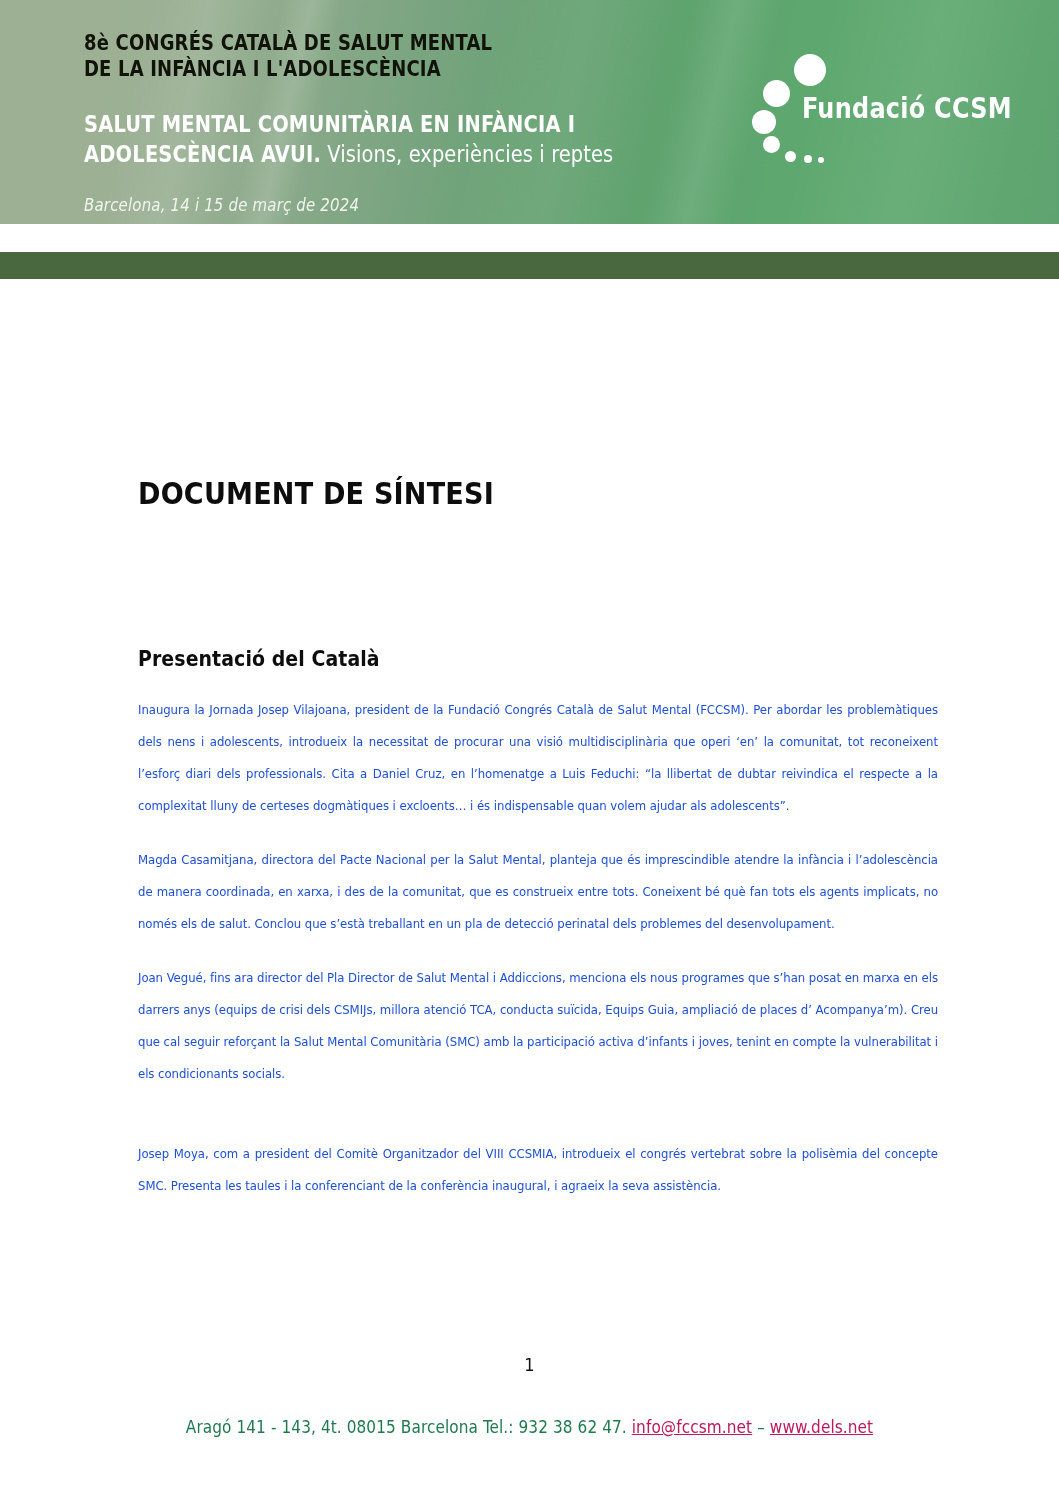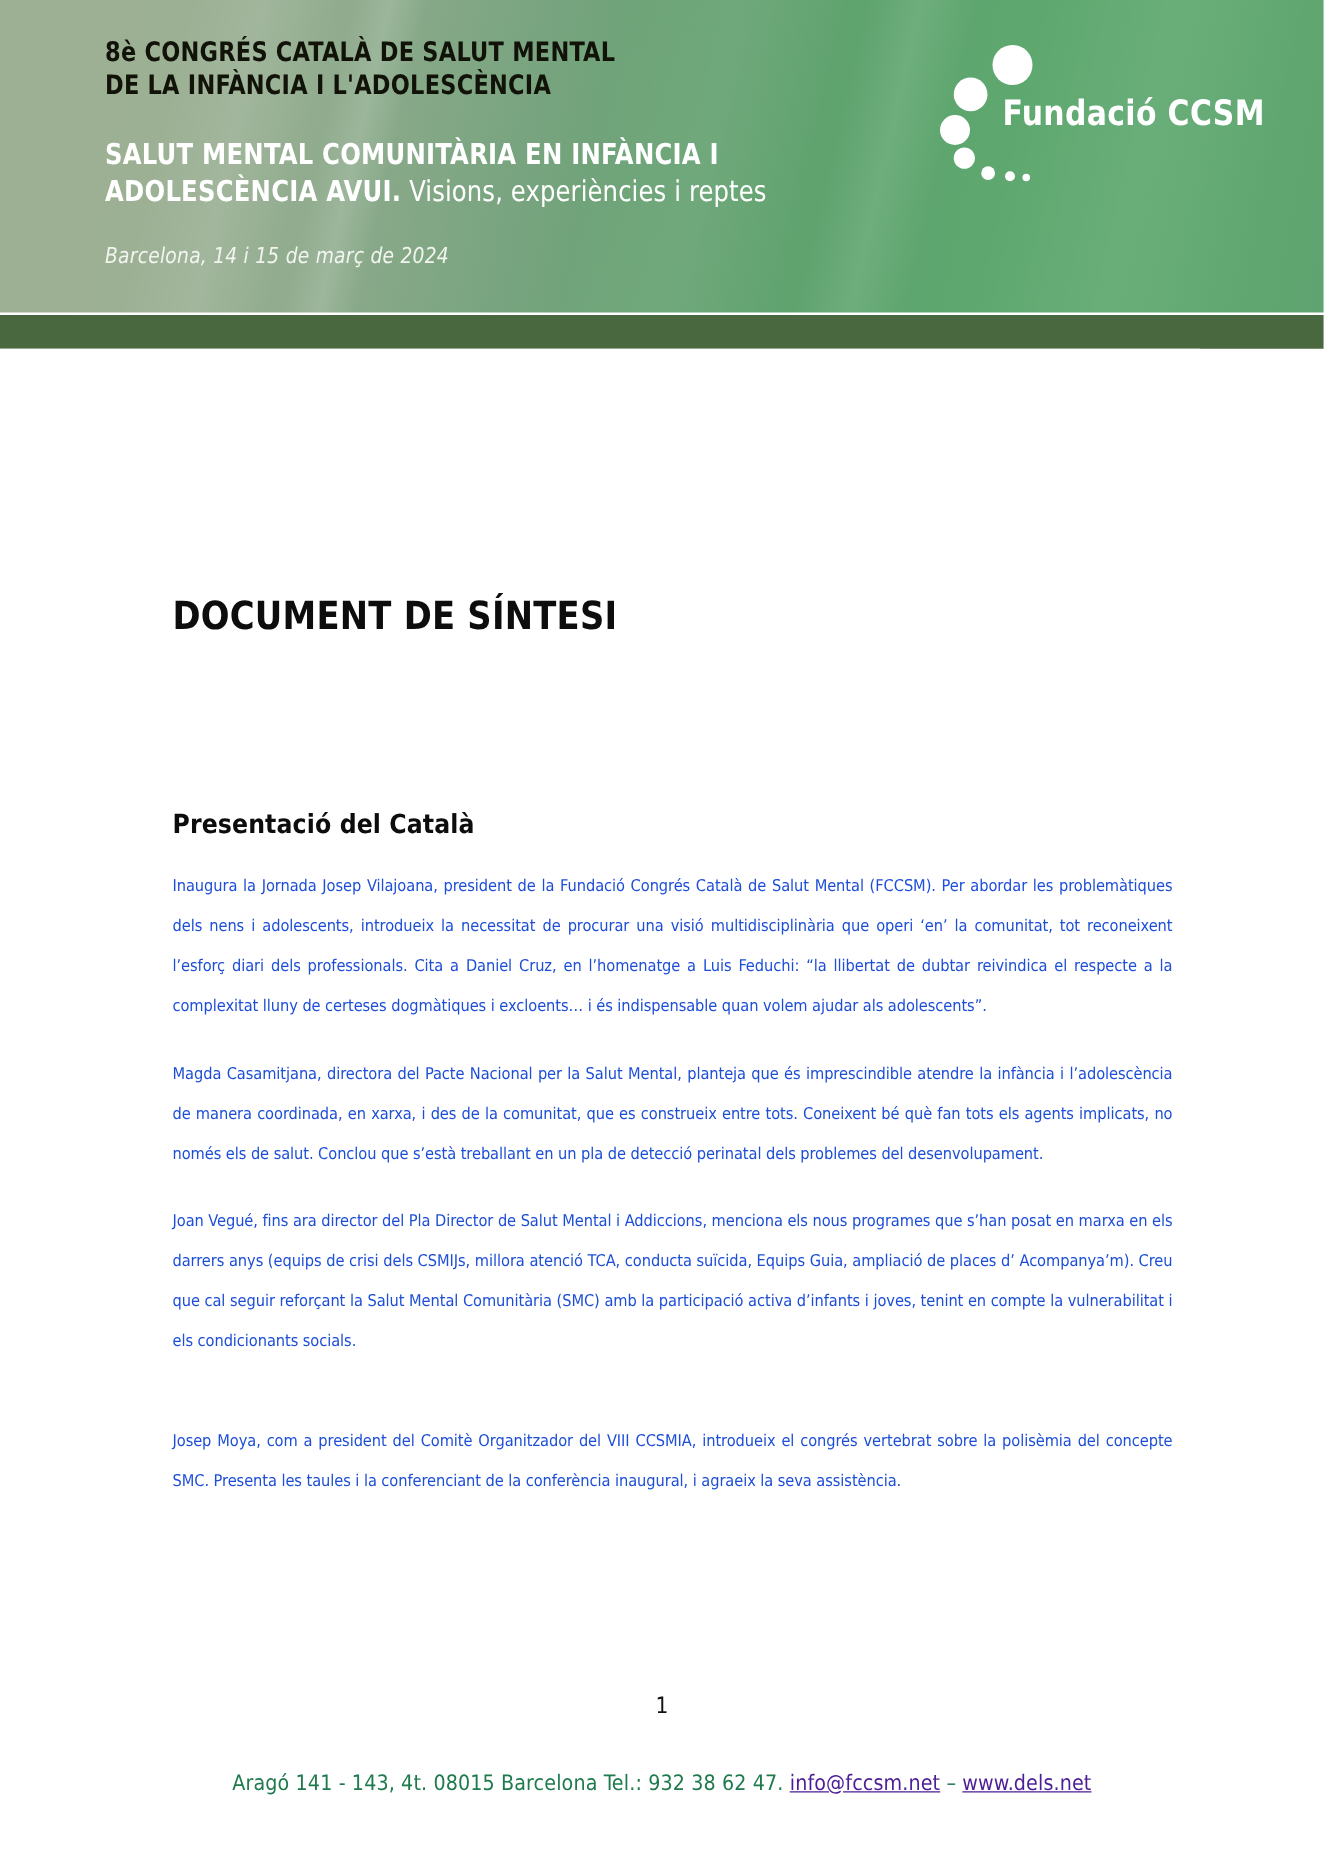--- a/index.html
+++ b/index.html
@@ -14,21 +14,21 @@
     font-family: "Liberation Sans", sans-serif;
     overflow: hidden;
   }
 
   
   .banner {
     position: absolute;
     left: 0;
     top: 0;
     width: 1059px;
-    height: 250px;
+    height: 224px;
     overflow: hidden;
     background:
       linear-gradient(100deg,
         #9eb094 0%,
         #9cb094 14%,
         #8fab8d 26%,
         #78a47f 40%,
         #66a272 52%,
         #5ea36e 64%,
         #5ea86f 76%,
@@ -107,21 +107,21 @@
     color: #f2f5ef;
     letter-spacing: 0.2px;
     transform: scaleX(0.95);
     transform-origin: left center;
   }
 
   
   .logo-wrap {
     position: absolute;
     left: 752px;
-    top: 34px;
+    top: 52px;
     width: 250px;
     height: 125px;
   }
   .logo-dots { position: absolute; left: 0; top: 0; width: 80px; height: 120px; }
   .logo-dot { position: absolute; border-radius: 50%; background: #ffffff; }
   .logo-text {
     position: absolute;
     left: 50px;
     top: 40px;
     font-family: "DejaVu Sans Condensed", "Liberation Sans Narrow", "Liberation Sans", sans-serif;
@@ -197,21 +197,21 @@
     top: 1138px;
     width: 1059px;
     text-align: center;
     font-family: "DejaVu Sans Condensed", "Liberation Sans Narrow", "Liberation Sans", sans-serif;
     font-size: 17px;
     color: #1f7a4d;
     letter-spacing: 0.1px;
   }
   .footer a,
   .footer .link {
-    color: #4c1d95;
+    color: #be185d;
     text-decoration: underline;
     text-align: center;
   }
   .footer .dash { color: #1f7a4d; text-decoration: none; }
 </style>
 </head>
 <body>
 
 <div class="banner">
   <div class="banner-streak streak-a"></div>

